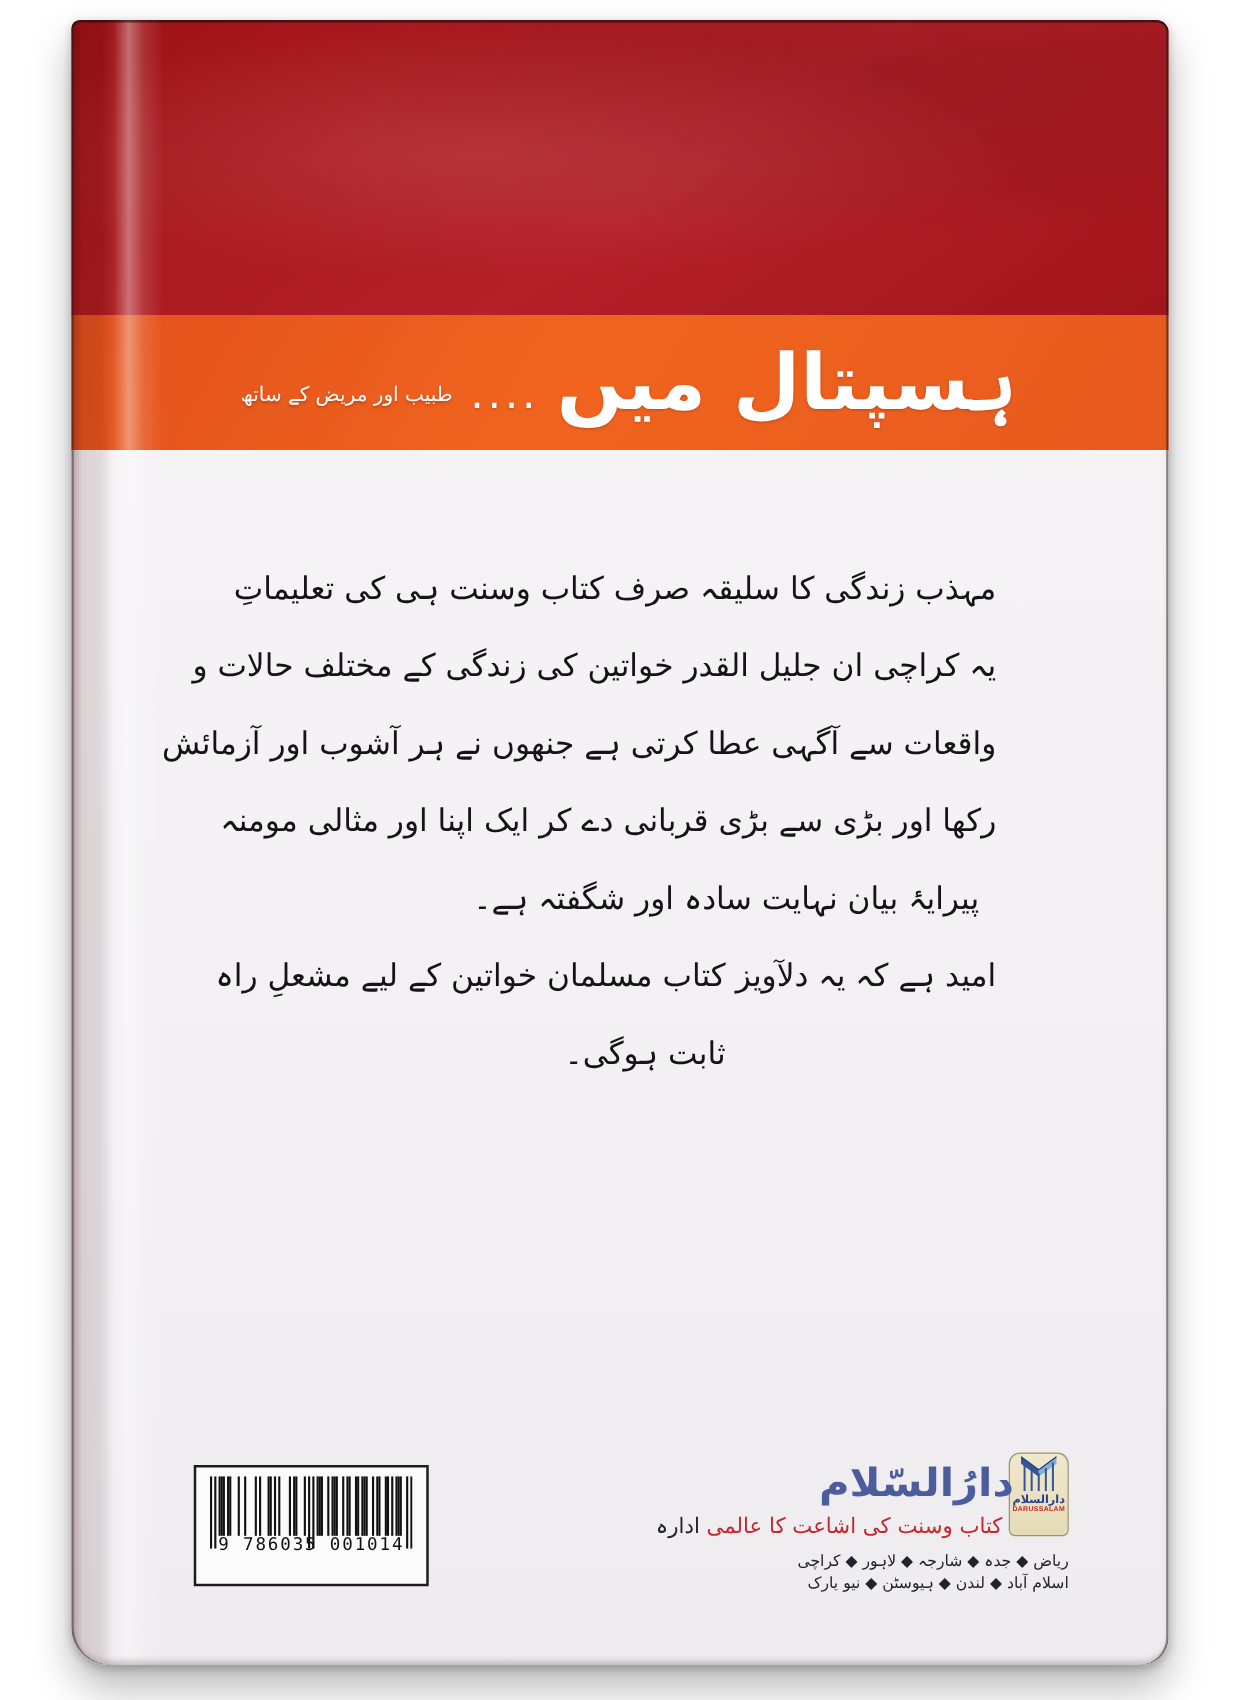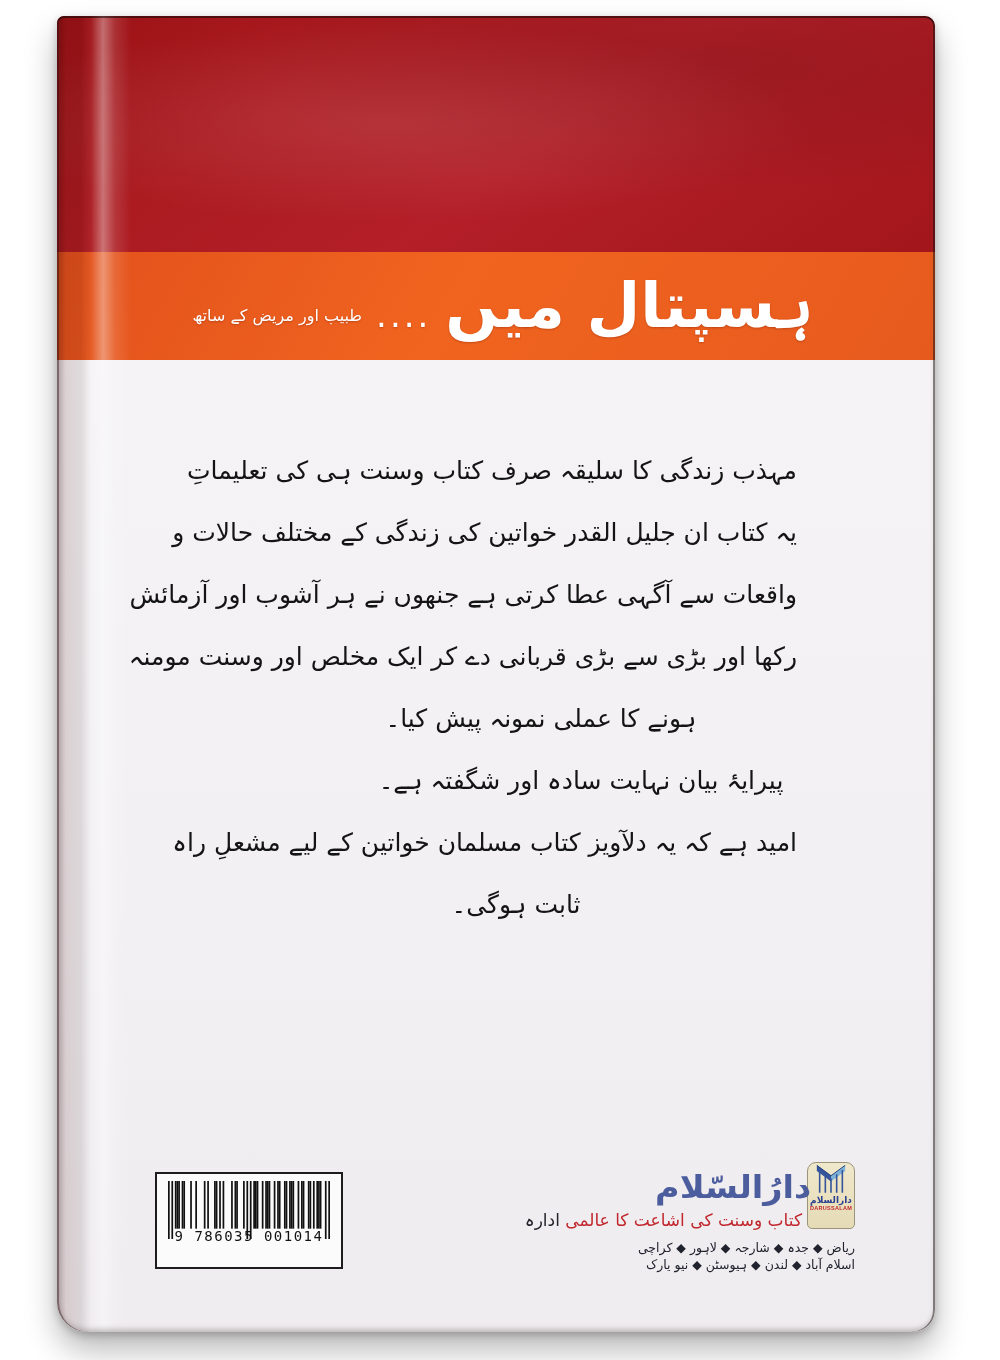--- a/index.html
+++ b/index.html
@@ -95,24 +95,23 @@
         <span class="t-main">ہسپتال میں</span>
         <span class="t-dots">....</span>
         <span class="t-sub">طبیب اور مریض کے ساتھ</span>
       </div>
     </div>
 
     <div class="body-white"></div>
 
     <div class="blurb">
       <div class="ln">مہذب زندگی کا سلیقہ صرف کتاب وسنت ہی کی تعلیماتِ</div>
-      <div class="ln">یہ کتاب ان جلیل القدر خواتین کی زندگی کے مختلف حالات و</div>
+      <div class="ln">یہ کراچی ان جلیل القدر خواتین کی زندگی کے مختلف حالات و</div>
       <div class="ln">واقعات سے آگہی عطا کرتی ہے جنھوں نے ہر آشوب اور آزمائش</div>
-      <div class="ln">رکھا اور بڑی سے بڑی قربانی دے کر ایک مخلص اور وسنت مومنہ</div>
-      <div class="ln center shift25">ہونے کا عملی نمونہ پیش کیا۔</div>
+      <div class="ln">رکھا اور بڑی سے بڑی قربانی دے کر ایک اپنا اور مثالی مومنہ</div>
       <div class="ln center shift65">پیرایۂ بیان نہایت سادہ اور شگفتہ ہے۔</div>
       <div class="ln">امید ہے کہ یہ دلآویز کتاب مسلمان خواتین کے لیے مشعلِ راہ</div>
       <div class="ln center">ثابت ہوگی۔</div>
     </div>
 
     <div class="barcode">
       <svg id="barcode-svg" viewBox="0 0 95 56" preserveAspectRatio="none">
           <rect x="0" y="0" width="1" height="56" fill="#111"></rect>
           <rect x="2" y="0" width="1" height="56" fill="#111"></rect>
           <rect x="4" y="0" width="1" height="46" fill="#111"></rect>

